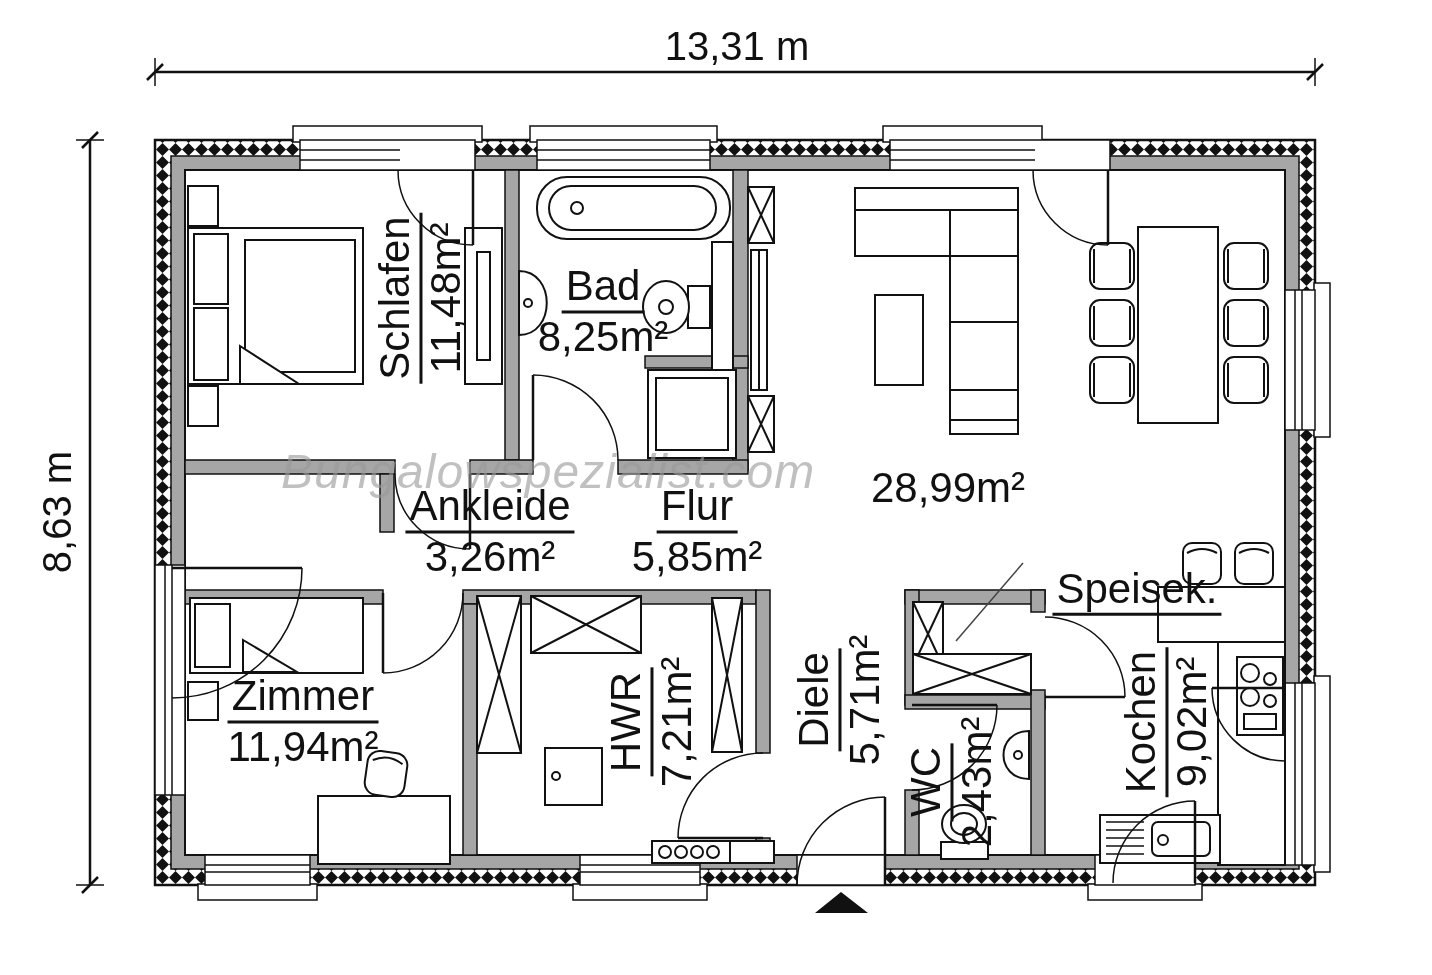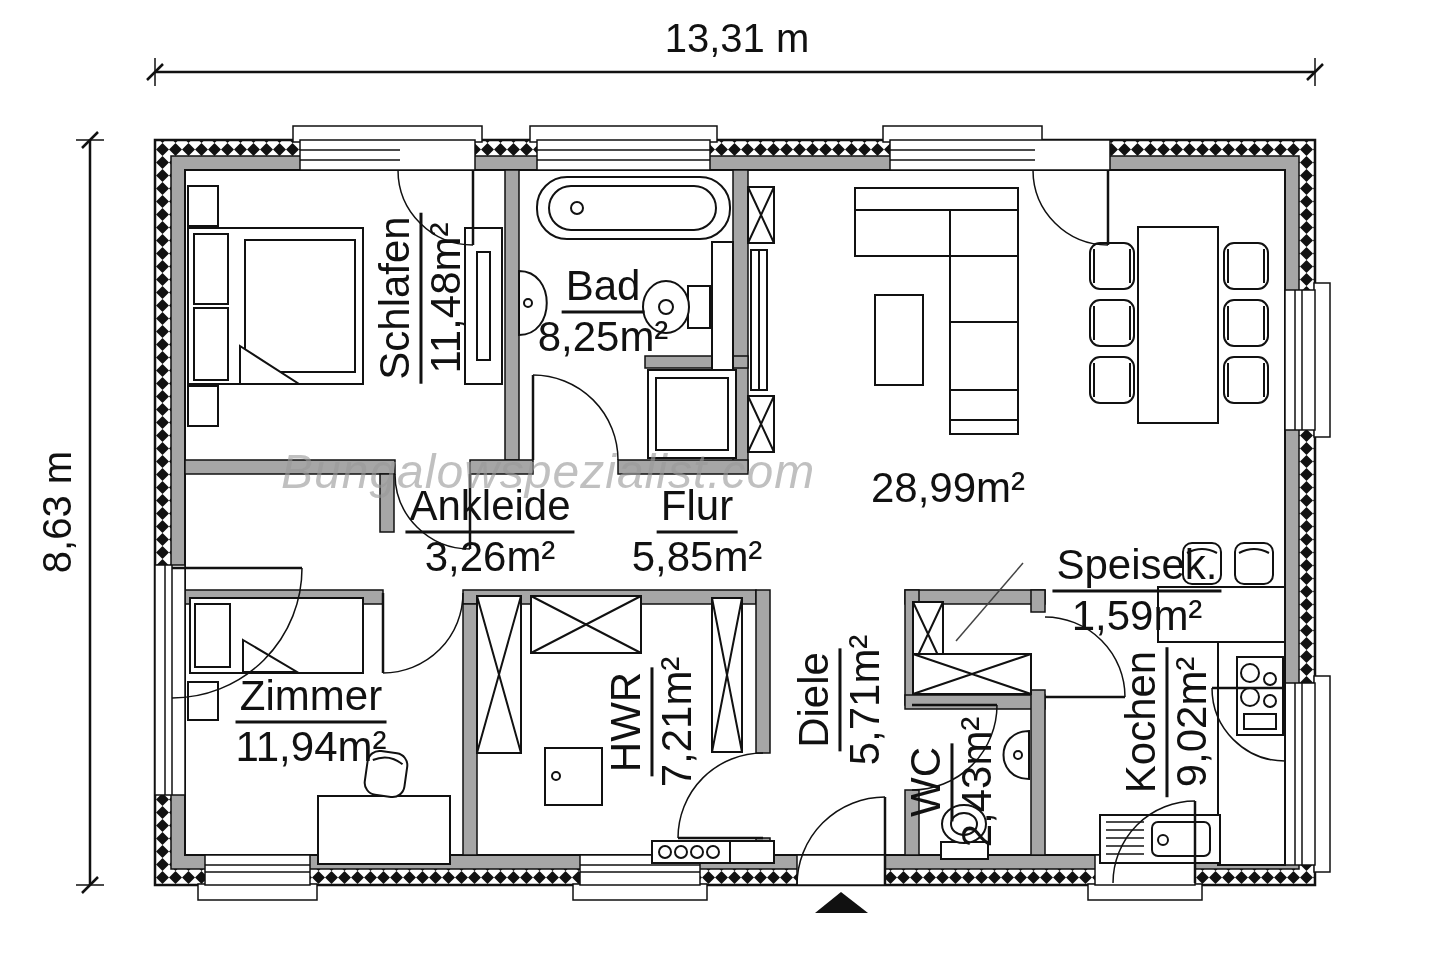--- a/index.html
+++ b/index.html
@@ -15,21 +15,21 @@
   .room-label{
     position:absolute;z-index:3;text-align:center;line-height:1.06;white-space:nowrap;
     transform:translate(-50%,-50%);
   }
   .room-label.rot{transform:translate(-50%,-50%) rotate(-90deg);}
   .room-label .rname{
     display:inline-block;font-size:42px;border-bottom:3px solid #111;padding:0 4px 1px;
   }
   .room-label .rarea{display:block;font-size:42px;padding-top:2px;}
   .dim{position:absolute;z-index:3;font-size:40px;white-space:nowrap;}
-  .dim-top{left:737px;top:16px;transform:translateX(-50%);}
+  .dim-top{left:737px;top:24px;transform:translateX(-50%);}
   .dim-left{left:57px;top:512px;transform:translate(-50%,-50%) rotate(-90deg);}
 </style>
 </head>
 <body>
 
 <div class="stage">
 
 <svg width="1432" height="975" viewBox="0 0 1432 975" xmlns="http://www.w3.org/2000/svg">
   <defs>
     <pattern id="hatch" width="13" height="13" patternUnits="userSpaceOnUse">
@@ -353,23 +353,22 @@
 <div class="room-label" style="left:482px;top:532px;margin-left:8px;">
   <span class="rname">Ankleide</span>
   <span class="rarea">3,26m²</span>
 </div>
 <div class="room-label" style="left:697px;top:532px;">
   <span class="rname">Flur</span>
   <span class="rarea">5,85m²</span>
 </div>
 <div class="room-label" style="left:1137px;top:547px;margin-top:44px;">
   <span class="rname">Speisek.</span>
-  <span class="rarea">1,59m²</span>
-</div>
-<div class="room-label" style="left:303px;top:722px;margin-left:8px;">
+</div>
+<div class="room-label" style="left:303px;top:722px;">
   <span class="rname">Zimmer</span>
   <span class="rarea">11,94m²</span>
 </div>
 <div class="room-label rot" style="left:652px;top:722px;">
   <span class="rname">HWR</span>
   <span class="rarea">7,21m²</span>
 </div>
 <div class="room-label rot" style="left:840px;top:700px;">
   <span class="rname">Diele</span>
   <span class="rarea">5,71m²</span>

